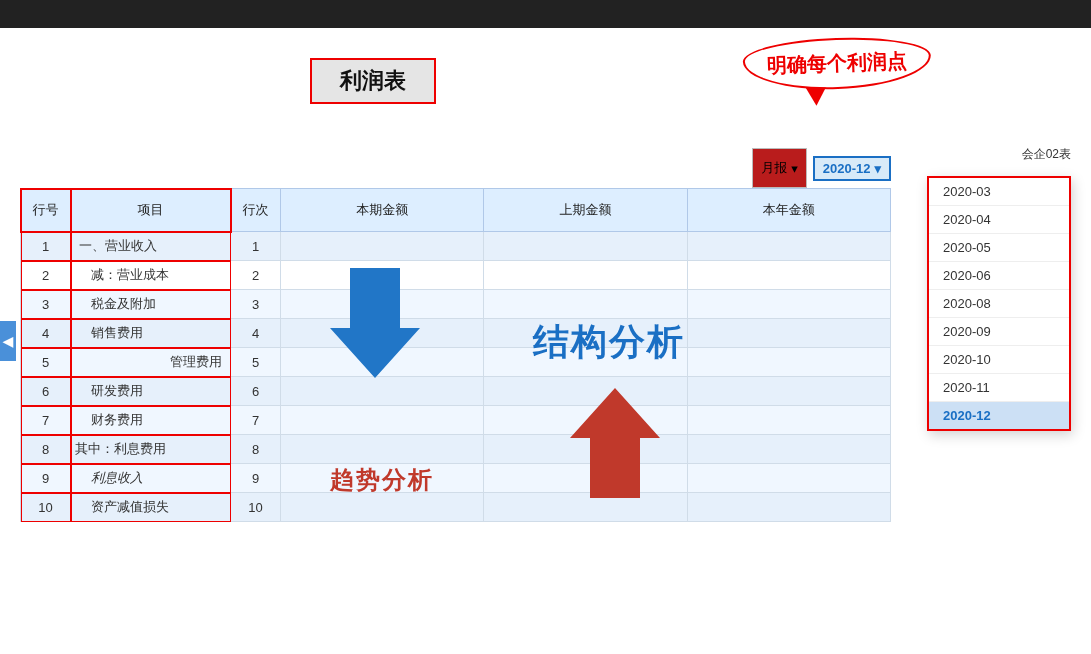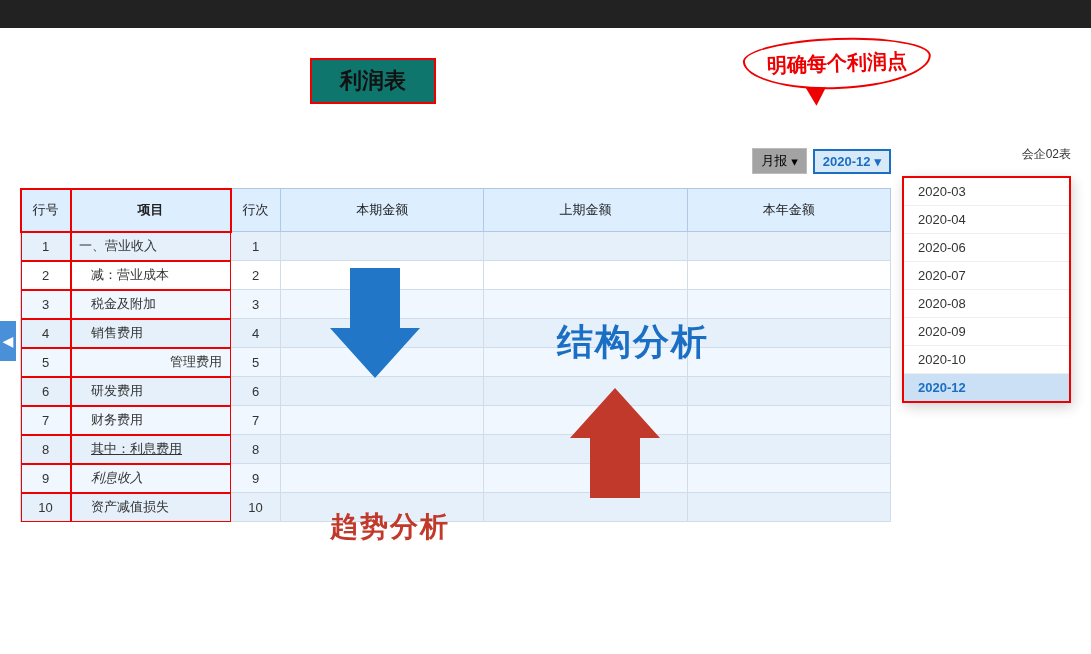--- a/index.html
+++ b/index.html
@@ -29,21 +29,21 @@
     
     .title-box {
       position: absolute;
       left: 310px;
       top: 30px;
       border: 2px solid #e00;
       padding: 6px 28px;
       font-size: 22px;
       font-weight: bold;
       color: #111;
-      background: #0f766e;
+      background: #e5e5e5;
       z-index: 10;
     }
 
     
     .speech-bubble {
       position: absolute;
       right: 160px;
       top: 10px;
       background: #fff;
       border: 2.5px solid #e00;
@@ -73,23 +73,23 @@
       top: 120px;
       right: 200px;
       display: flex;
       align-items: center;
       gap: 6px;
       z-index: 20;
     }
 
     .select-monthly {
       border: 1px solid #bbb;
-      padding: 3px 8px;
+      padding: 10px 8px;
       font-size: 13px;
-      background: #a3a3a3;
+      background: #b91c1c;
       cursor: pointer;
       display: flex;
       align-items: center;
       gap: 4px;
     }
 
     .select-year {
       border: 2px solid #1a6fc4;
       padding: 3px 8px;
       font-size: 13px;
@@ -183,35 +183,35 @@
       align-items: center;
       justify-content: center;
       cursor: pointer;
       font-size: 14px;
       z-index: 30;
     }
 
     
     .jiegou-text {
       position: absolute;
-      left: 557px;
+      left: 533px;
       top: 290px;
       font-size: 36px;
       font-weight: bold;
       color: #1a6fc4;
       z-index: 16;
       letter-spacing: 2px;
     }
 
     
     .qushi-text {
       position: absolute;
       left: 330px;
-      top: 480px;
-      font-size: 28px;
+      top: 436px;
+      font-size: 24px;
       font-weight: bold;
       color: #c0392b;
       z-index: 16;
       letter-spacing: 2px;
     }
 
     
     .trend-line {
       position: absolute;
       left: 330px;
@@ -219,21 +219,21 @@
       width: 320px;
       height: 4px;
       z-index: 14;
     }
 
     
     .dropdown-panel {
       position: absolute;
       top: 148px;
       right: 20px;
-      width: 169px;
+      width: 144px;
       background: #fff;
       border: 2px solid #e00;
       box-shadow: 2px 4px 12px rgba(0,0,0,0.18);
       z-index: 50;
       font-size: 13px;
     }
 
     .dropdown-item {
       padding: 6px 14px;
       color: #333;
@@ -293,21 +293,21 @@
 
   <div class="unit-label">单位：元</div>
 
   <div class="left-tab">◀</div>
 
   <div class="table-wrapper">
     <table>
       <thead>
         <tr>
           <th style="width:50px; outline: 2px solid #e00; outline-offset:-1px;">行号</th>
-          <th style="width:160px; outline: 2px solid #e00; outline-offset:-1px;font-weight:bold;">项目</th>
+          <th style="width:160px; outline: 2px solid #e00; outline-offset:-1px;">项目</th>
           <th style="width:50px;">行次</th>
           <th>本期金额</th>
           <th>上期金额</th>
           <th>本年金额</th>
         </tr>
       </thead>
       <tbody id="table-body">
       <tr class="row-highlight">
             <td style="outline: rgb(238, 0, 0) solid 1px; outline-offset: -1px;">1</td>
             <td style="text-align: left; padding-left: 8px; outline: rgb(238, 0, 0) solid 1px; outline-offset: -1px;">一、营业收入</td>
@@ -359,21 +359,21 @@
           <tr>
             <td style="outline: rgb(238, 0, 0) solid 1px; outline-offset: -1px;">7</td>
             <td style="text-align: left; padding-left: 20px; outline: rgb(238, 0, 0) solid 1px; outline-offset: -1px;">财务费用</td>
             <td>7</td>
             <td></td>
             <td></td>
             <td></td>
           </tr>
           <tr class="row-highlight">
             <td style="outline: rgb(238, 0, 0) solid 1px; outline-offset: -1px;">8</td>
-            <td style="text-align: left; padding-left: 20px; outline: rgb(238, 0, 0) solid 1px; outline-offset: -1px; text-decoration: underline;">其中：利息费用</td>
+            <td style="text-align: left; padding-left: 4px; outline: rgb(238, 0, 0) solid 1px; outline-offset: -1px;">其中：利息费用</td>
             <td>8</td>
             <td></td>
             <td></td>
             <td></td>
           </tr>
           <tr>
             <td style="outline: rgb(238, 0, 0) solid 1px; outline-offset: -1px;">9</td>
             <td style="text-align: left; padding-left: 20px; outline: rgb(238, 0, 0) solid 1px; outline-offset: -1px; font-style: italic;">利息收入</td>
             <td>9</td>
             <td></td>
@@ -408,21 +408,22 @@
     </svg>
   </div>
 
   <div class="jiegou-text">结构分析</div>
 
   <div class="qushi-text">趋势分析</div>
 
   <div class="dropdown-panel" id="dropdown-panel">
   <div class="dropdown-item">2020-03</div>
       <div class="dropdown-item">2020-04</div>
+      <div class="dropdown-item">2020-05</div>
       <div class="dropdown-item">2020-06</div>
-      <div class="dropdown-item">2020-07</div>
       <div class="dropdown-item">2020-08</div>
       <div class="dropdown-item">2020-09</div>
       <div class="dropdown-item">2020-10</div>
+      <div class="dropdown-item">2020-11</div>
       <div class="dropdown-item selected">2020-12</div>
     </div>
 
 </div>
 
 </body></html>

